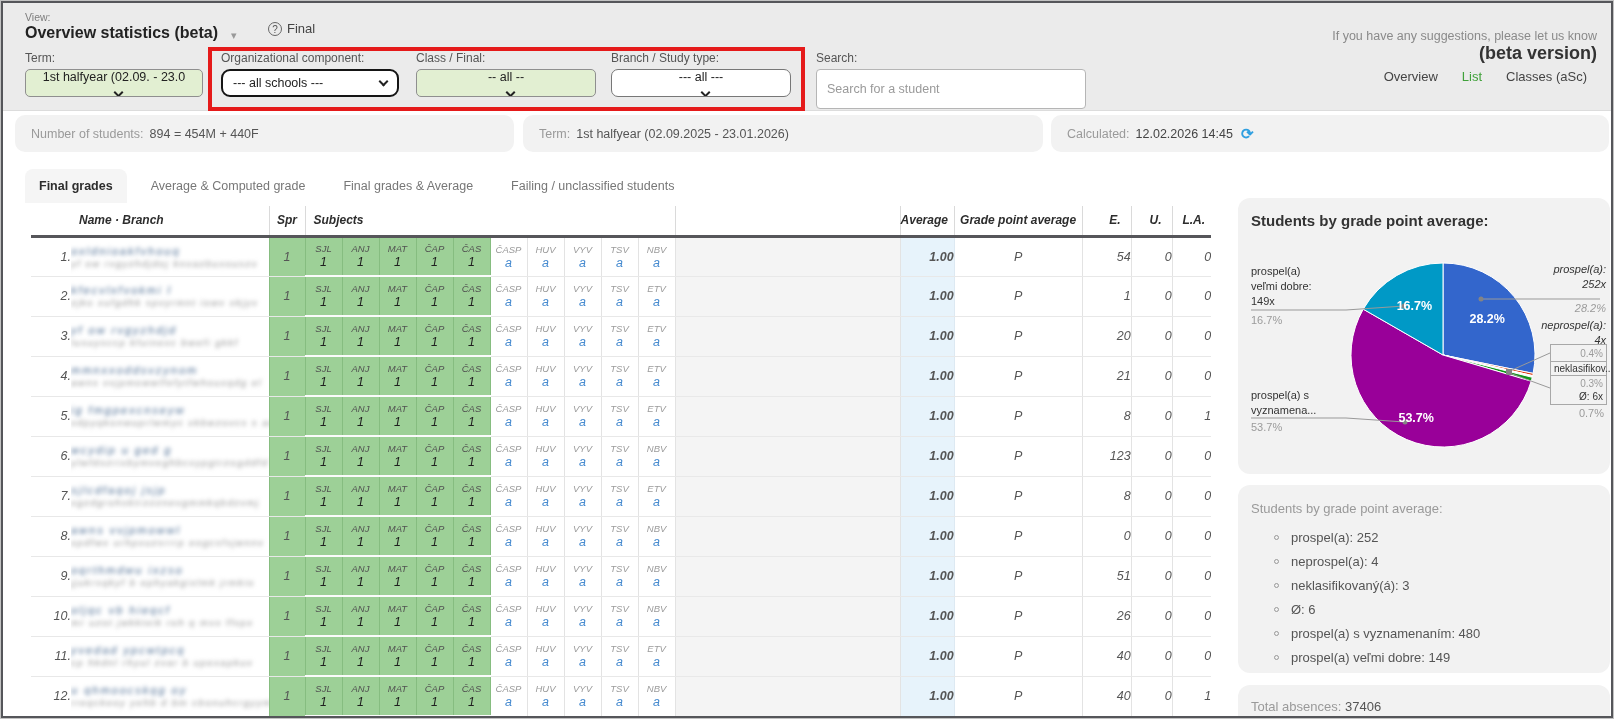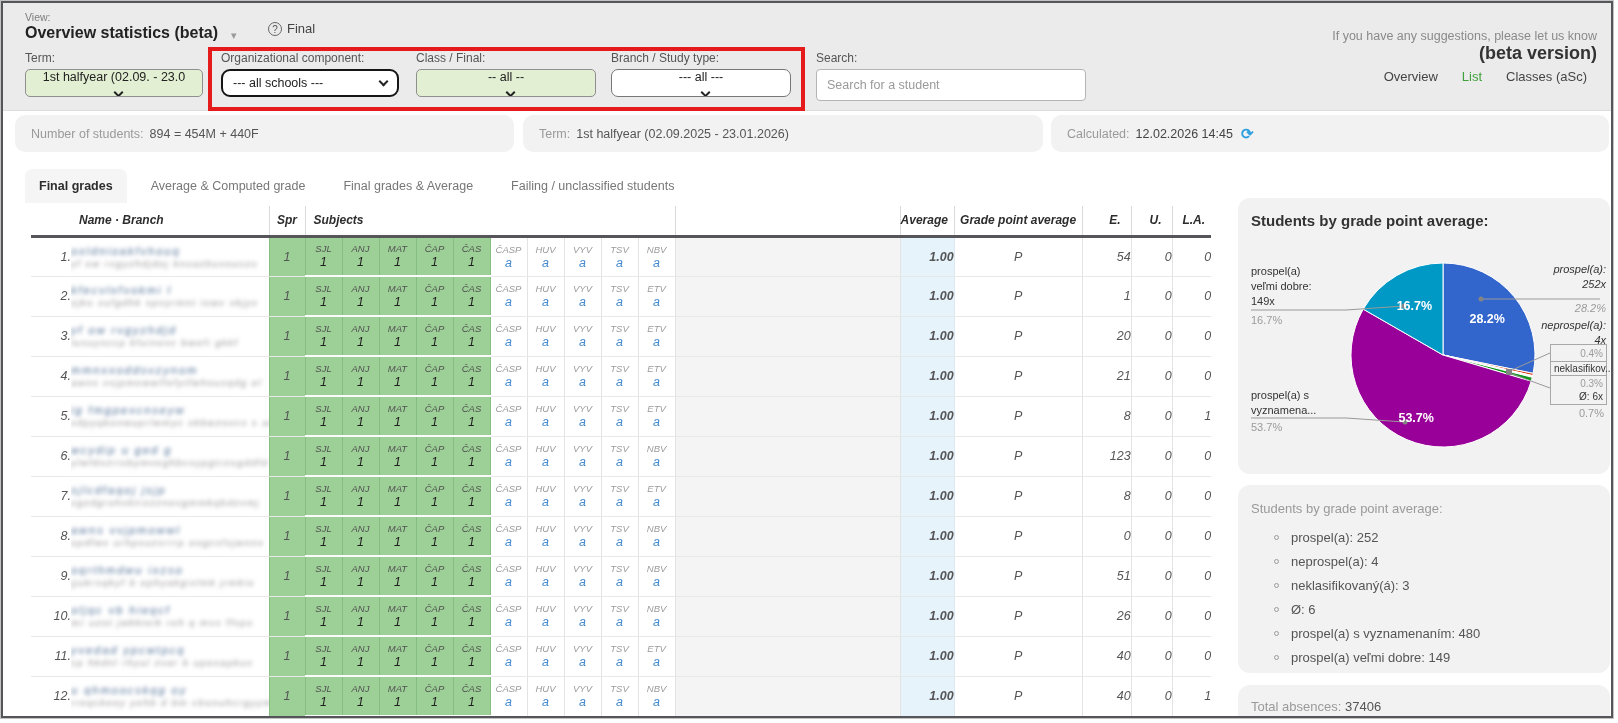--- a/index.html
+++ b/index.html
@@ -19,21 +19,21 @@
   .topnav .navlink{cursor:pointer;}
   .topnav .nav-green{color:#3fa13a;}
 
   .flabel{position:absolute;top:48px;font-size:12px;color:#555;}
   .sel{position:absolute;top:66px;height:28px;border-radius:5px;display:flex;align-items:center;padding:0 10px;font-size:12.5px;color:#222;cursor:pointer;overflow:hidden;white-space:nowrap;}
   .sel .sel-val{flex:1;overflow:hidden;white-space:nowrap;}
   .chev{width:7px;height:7px;border-right:2px solid #222;border-bottom:2px solid #222;transform:rotate(45deg);margin-left:8px;margin-top:-4px;flex:none;}
   .sel-green{background:#e2efd2;border:1px solid #8f8f8f;flex-direction:column;}
   .sel-bold{background:#fff;border:2px solid #151515;border-radius:9px;}
   .sel-plain{background:#fff;border:1px solid #777;border-radius:7px;flex-direction:column;}
-  .search-input{position:absolute;left:813px;top:66px;width:270px;height:32px;border:1px solid #b5b5b5;border-radius:4px;padding:0 10px;font-size:12.5px;color:#333;font-family:"Liberation Sans",sans-serif;background:#fff;}
+  .search-input{position:absolute;left:813px;top:66px;width:270px;height:40px;border:1px solid #b5b5b5;border-radius:4px;padding:0 10px;font-size:12.5px;color:#333;font-family:"Liberation Sans",sans-serif;background:#fff;}
   .search-input::placeholder{color:#9a9a9a;}
 
   .redbox{position:absolute;left:205px;top:44px;width:597px;height:64px;border:4px solid #e51a1a;z-index:40;pointer-events:none;}
 
   
   .icard{position:absolute;top:112px;height:37px;background:#f2f2f2;border-radius:10px;display:flex;align-items:center;padding:0 16px;font-size:12.5px;}
   .icard .lbl{color:#9a9a9a;margin-right:6px;white-space:nowrap;}
   .icard .val{color:#555;white-space:nowrap;}
   .refresh{margin-left:8px;color:#2f9fe0;font-size:15px;font-weight:bold;cursor:pointer;}
 

